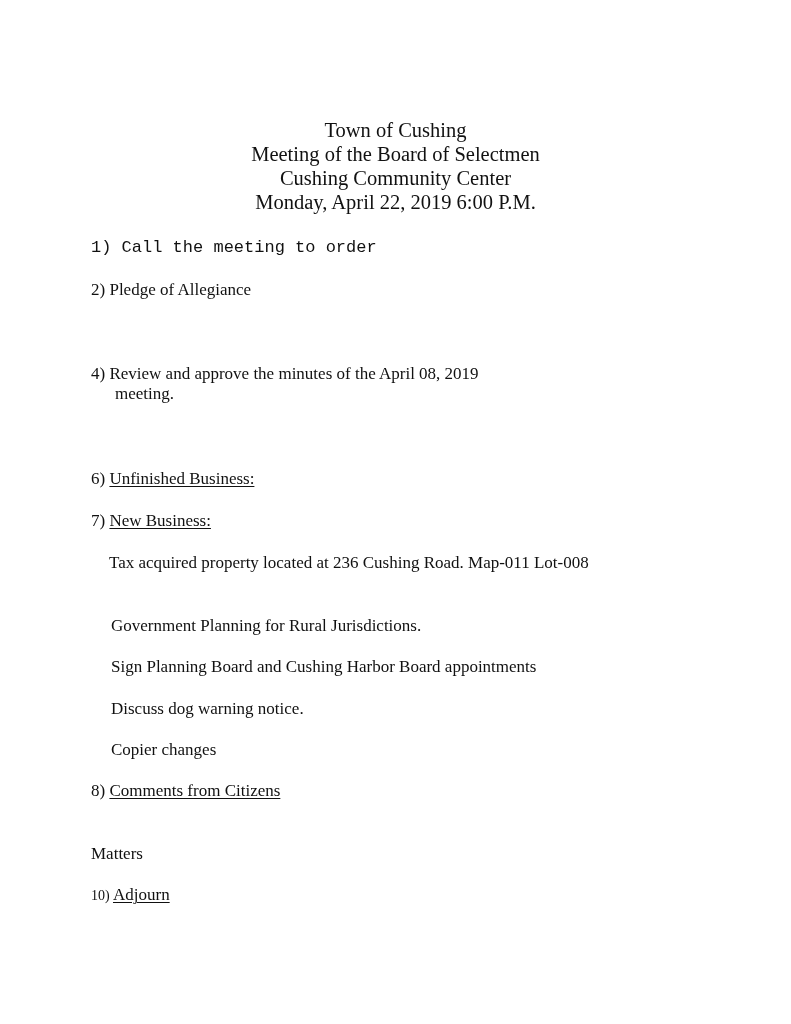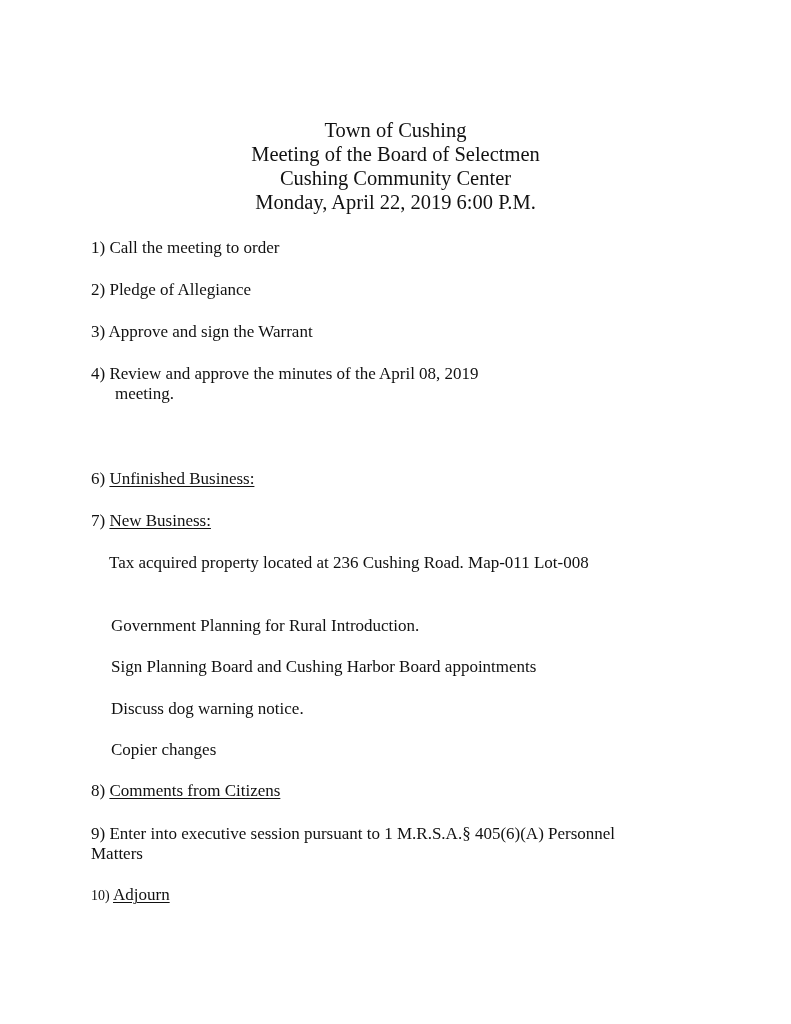--- a/index.html
+++ b/index.html
@@ -18,67 +18,59 @@
 
 <div class="page">
 
   <div class="header">
     <div>Town of Cushing</div>
     <div>Meeting of the Board of Selectmen</div>
     <div>Cushing Community Center</div>
     <div>Monday, April 22, 2019 6:00 P.M.</div>
   </div>
 
-  <div class="line" style="left:91px; top:238px;">
+  <div class="line" style="left:91px; top:238px;font-family:Liberation Mono, monospace;">
     <span>1)</span>
     <span>Call the meeting to order</span>
   </div>
 
   <div class="line" style="left:91px; top:280px;">
     <span>2)</span>
     <span>Pledge of Allegiance</span>
   </div>
 
-  <div class="line" style="left:91px; top:322px;">
-    <span>3)</span>
-    <span>Approve and sign the Warrant</span>
-  </div>
 
   <div class="line" style="left:91px; top:364px;">
     <span>4)</span>
     <span>Review and approve the minutes of the April 08, 2019</span>
   </div>
   <div class="line" style="left:115px; top:384px;">meeting.</div>
 
 
   <div class="line" style="left:91px; top:469px;">
     <span>6)</span>
     <span class="u">Unfinished Business:</span>
   </div>
 
   <div class="line" style="left:91px; top:511px;">
     <span>7)</span>
     <span class="u">New Business:</span>
   </div>
 
   <div class="line" style="left:109px; top:553px;">Tax acquired property located at 236 Cushing Road.  Map-011 Lot-008</div>
-  <div class="line" style="left:111px; top:616px;">Government Planning for Rural Introduction.</div>
+  <div class="line" style="left:111px; top:616px;">Government Planning for Rural Jurisdictions.</div>
   <div class="line" style="left:111px; top:657px;">Sign Planning Board and Cushing Harbor Board appointments</div>
   <div class="line" style="left:111px; top:699px;">Discuss dog warning notice.</div>
   <div class="line" style="left:111px; top:740px;">Copier changes</div>
 
   <div class="line" style="left:91px; top:781px;">
     <span>8)</span>
     <span class="u">Comments from Citizens</span>
   </div>
 
-  <div class="line" style="left:91px; top:824px;">
-    <span>9)</span>
-    <span>Enter into executive session pursuant to 1 M.R.S.A.§ 405(6)(A) Personnel</span>
-  </div>
   <div class="line" style="left:91px; top:844px;">Matters</div>
 
   <div class="line" style="left:91px; top:885px;">
     <span class="num-small">10)</span>
     <span class="u">Adjourn</span>
   </div>
 
 </div>
 
 </body></html>

